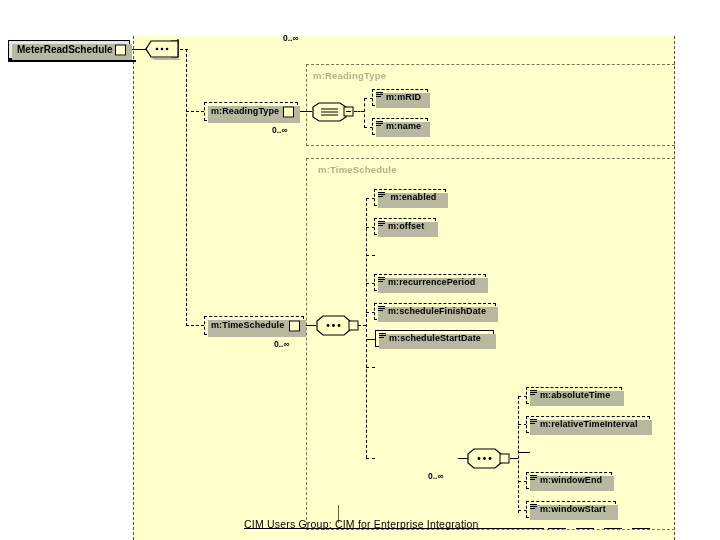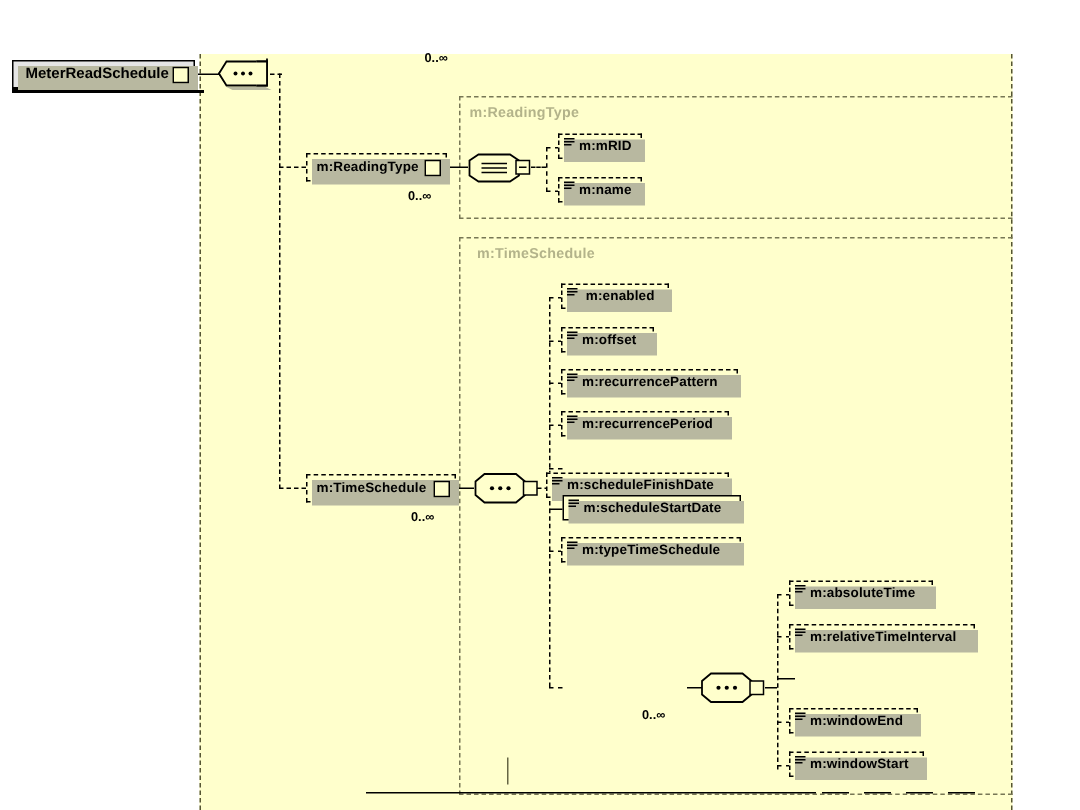--- a/index.html
+++ b/index.html
@@ -338,64 +338,48 @@
 
   <div class="node attr optional" style="left:374px; top:218px; width:62px;">
     <span class="attr-glyph">
         <i></i>
         <i></i>
         <i></i>
       </span>
     <span class="lbl">m:offset</span>
   </div>
 
-  <div class="node attr optional" style="left:374px; top:246px; width:118px;">
-    <span class="attr-glyph">
-        <i></i>
-        <i></i>
-        <i></i>
-      </span>
-    <span class="lbl">m:recurrencePattern</span>
-  </div>
 
   <div class="node attr optional" style="left:374px; top:274px; width:112px;">
     <span class="attr-glyph">
         <i></i>
         <i></i>
         <i></i>
       </span>
     <span class="lbl">m:recurrencePeriod</span>
   </div>
 
-  <div class="node attr optional" style="left:364px; top:303px; width:122px;margin-top:12px;">
+  <div class="node attr optional" style="left:374px; top:303px; width:122px;">
     <span class="attr-glyph">
         <i></i>
         <i></i>
         <i></i>
       </span>
     <span class="lbl">m:scheduleFinishDate</span>
   </div>
 
   <div class="node attr required" style="left:375px; top:330px; width:119px;">
     <span class="attr-glyph">
         <i></i>
         <i></i>
         <i></i>
       </span>
     <span class="lbl">m:scheduleStartDate</span>
   </div>
 
-  <div class="node attr optional" style="left:374px; top:358px; width:120px;">
-    <span class="attr-glyph">
-        <i></i>
-        <i></i>
-        <i></i>
-      </span>
-    <span class="lbl">m:typeTimeSchedule</span>
-  </div>
 
   <div class="card" style="left:428px; top:471px;">0..∞</div>
 
   <div class="ln h-solid" style="left:458px; top:458px; width:10px;"></div>
 
   <div class="compositor" style="left:465px; top:447px;">
     <svg width="46" height="23" viewBox="0 0 46 23">
       <path d="M9 2 L30 2 L36 7 L36 16 L30 21 L9 21 L3 16 L3 7 Z" fill="#ffffcc" stroke="#000000" stroke-width="1.2"></path>
       <circle cx="14" cy="11.5" r="1.4" fill="#000"></circle>
       <circle cx="19.5" cy="11.5" r="1.4" fill="#000"></circle>
@@ -444,19 +428,20 @@
   <div class="node attr optional" style="left:526px; top:501px; width:90px;">
     <span class="attr-glyph">
         <i></i>
         <i></i>
         <i></i>
       </span>
     <span class="lbl">m:windowStart</span>
   </div>
 
   <div class="title-spine" style="left:338px; top:505px; height:18px;"></div>
+  <div class="footer" style="left:244px; top:518px;">CIM Users Group: CIM for Enterprise Integration</div>
   <div class="footer-rule" style="left:244px; top:528px; width:300px;"></div>
   <div class="footer-rule" style="left:548px; top:528px; width:18px;"></div>
   <div class="footer-rule" style="left:576px; top:528px; width:18px;"></div>
   <div class="footer-rule" style="left:604px; top:528px; width:18px;"></div>
   <div class="footer-rule" style="left:632px; top:528px; width:18px;"></div>
 
 </div>
 
 </body></html>

